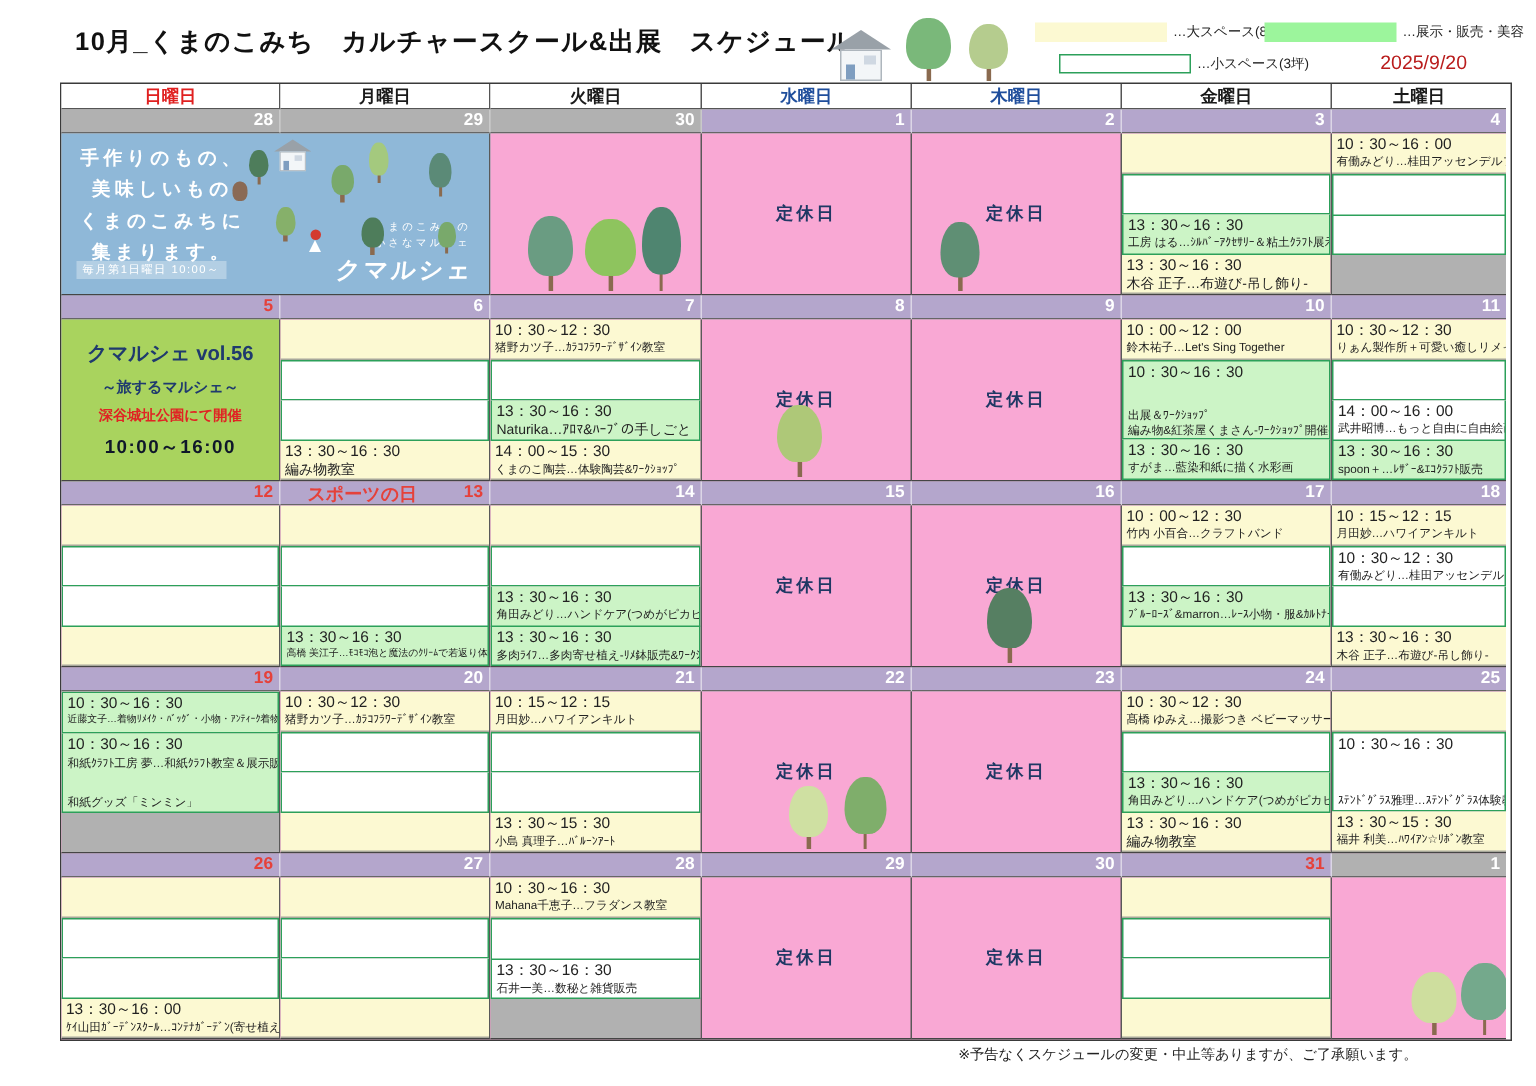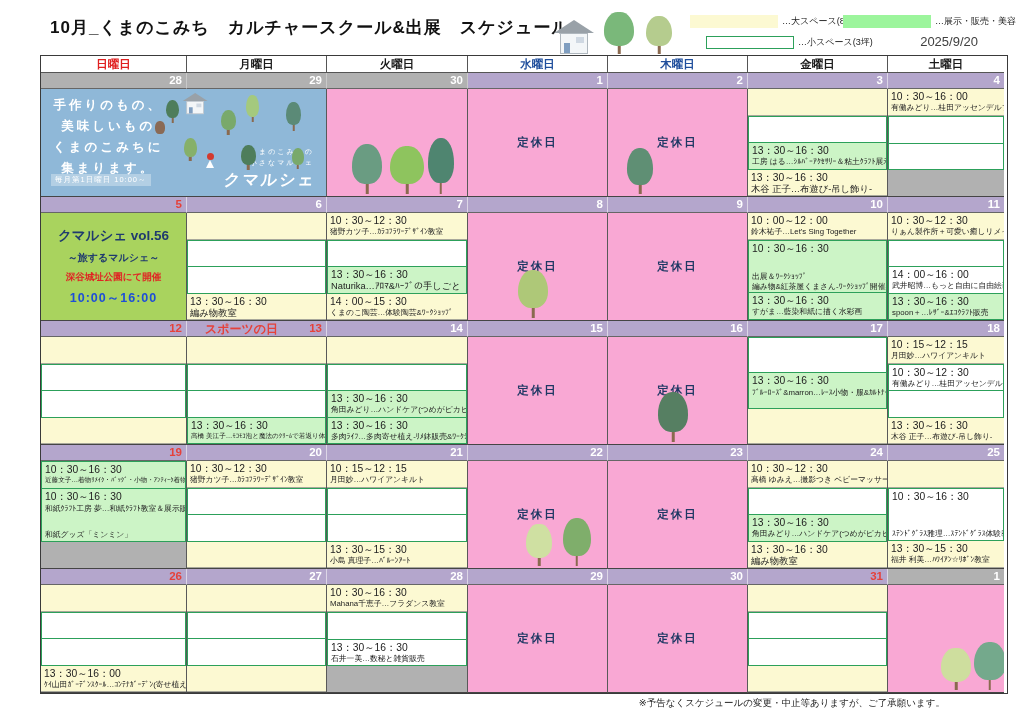--- a/index.html
+++ b/index.html
@@ -11,21 +11,21 @@
   
   header{position:absolute;left:0;top:0;width:1012px;height:55px;text-align:center;}
   h1{position:absolute;left:50px;top:16px;margin:0;font-size:17px;font-weight:bold;letter-spacing:1px;color:#111;}
   .header-icons{position:absolute;left:556px;top:12px;width:140px;height:42px;display:flex;align-items:flex-end;gap:12px;}
   .legend-item{position:absolute;display:flex;align-items:center;gap:4px;font-size:9px;color:#222;white-space:nowrap;}
   .lg1{left:690px;top:15px;} .lg2{left:843px;top:15px;} .lg3{left:690px;top:36px;margin-left:16px;}
   .swatch{width:88px;height:13px;box-sizing:border-box;flex:0 0 auto;}
   .swatch.large{background:var(--yellow,#fcf9d2);}
   .swatch.exhibit{background:var(--glegend,#9cf59c);}
   .swatch.small{background:#fff;border:1.6px solid var(--gborder,#2ca05a);height:13px;}
-  .doc-date{position:absolute;right:34px;top:34px;font-size:13px;color:#404040;}
+  .doc-date{position:absolute;right:34px;top:34px;font-size:13px;color:#b91c1c;}
   
   #calendar{position:absolute;left:40px;top:55px;width:966px;border:1.5px solid #3a3a3a;background:#fff;}
   .grid-row{display:grid;grid-template-columns:146px 140px 141px 140px 140px 140px 116px;}
   .hdr-cell{box-sizing:border-box;height:17px;display:flex;align-items:center;justify-content:center;
     font-size:11.5px;font-weight:bold;border-right:1px solid #555;border-bottom:1px solid #555;background:#fff;}
   .hdr-cell:last-child{border-right:none;}
   .c-red{color:#e02020;} .c-blue{color:#1f4e9c;} .c-black{color:#1a1a1a;}
   .date-cell{box-sizing:border-box;position:relative;height:16px;background:var(--purple,#b4a6cc);
     border-right:1px solid #dcd6e6;border-bottom:1px solid #666;}
   .date-cell.gray{background:var(--gray,#b1b1b1);border-right-color:#c9c9c9;}
@@ -50,21 +50,21 @@
   .time{font-size:10.3px;color:#222;line-height:1.3;white-space:nowrap;}
   .name{font-size:9.3px;color:#222;line-height:1.25;white-space:nowrap;}
   .name.s{font-size:7.8px;} .name.xs{font-size:6.6px;}
   .push{margin-top:auto;padding-bottom:1px;}
   
   .closed-label{margin:auto;font-size:11.5px;font-weight:bold;color:#1f3864;letter-spacing:2px;}
   .promo-cell{background:var(--promo,#a9d35e);display:flex;flex-direction:column;align-items:center;justify-content:center;gap:6px;}
   .promo-title{font-size:13.5px;font-weight:bold;color:#1f3a6e;}
   .promo-sub{font-size:10px;font-weight:bold;color:#1f3a6e;}
   .promo-venue{font-size:9.5px;font-weight:bold;color:#e02424;}
-  .promo-time{font-size:12.5px;font-weight:bold;color:#1d4ed8;letter-spacing:1px;}
+  .promo-time{font-size:12.5px;font-weight:bold;color:#0f172a;letter-spacing:1px;}
   .banner-cell{background:var(--banner,#8fb8d8);}
   .banner-lines{position:absolute;left:12px;top:8px;text-align:center;}
   .banner-line{font-size:12.5px;font-weight:bold;color:#fff;letter-spacing:3px;margin-bottom:4px;line-height:1.35;}
   .banner-badge{position:absolute;left:10px;bottom:10px;background:rgba(255,255,255,.32);color:#fff;font-size:7.5px;padding:1px 4px;letter-spacing:1px;}
   .brand-small{position:absolute;right:12px;bottom:28px;font-size:7px;color:#fff;letter-spacing:2px;white-space:pre-line;text-align:left;line-height:1.5;}
   .brand{position:absolute;right:10px;bottom:5px;font-size:16px;font-weight:bold;color:#fff;letter-spacing:2px;transform:skewX(-6deg);}
   
   .tree{display:inline-block;position:relative;flex:0 0 auto;}
   .tree.abs{position:absolute;}
   .tree .crown{position:absolute;top:0;left:0;right:0;height:80%;border-radius:46% 46% 42% 42% / 55% 55% 42% 42%;}
@@ -402,20 +402,24 @@
         <span class="closed-label">定休日</span>
       </div>
       <div class="day-cell">
         <span class="closed-label">定休日</span>
         <span class="tree abs" style="width: 30px; height: 50px; left: 36%; bottom: 2px;">
           <div class="trunk"></div>
           <div class="crown" style="background: rgb(86, 127, 98);"></div>
         </span>
       </div>
       <div class="day-cell">
+        <div class="slot yellow">
+          <div class="time">10：00～12：30</div>
+          <div class="name s">竹内 小百合…クラフトバンド</div>
+        </div>
         <div class="slot white bordered"></div>
         <div class="slot green bordered">
           <div class="time">13：30～16：30</div>
           <div class="name s">ﾌﾞﾙｰﾛｰｽﾞ&amp;marron…ﾚｰｽ小物・服&amp;ｶﾙﾄﾅｰｼﾞｭ</div>
         </div>
         <div class="slot yellow"></div>
       </div>
       <div class="day-cell">
         <div class="slot yellow">
           <div class="time">10：15～12：15</div>

